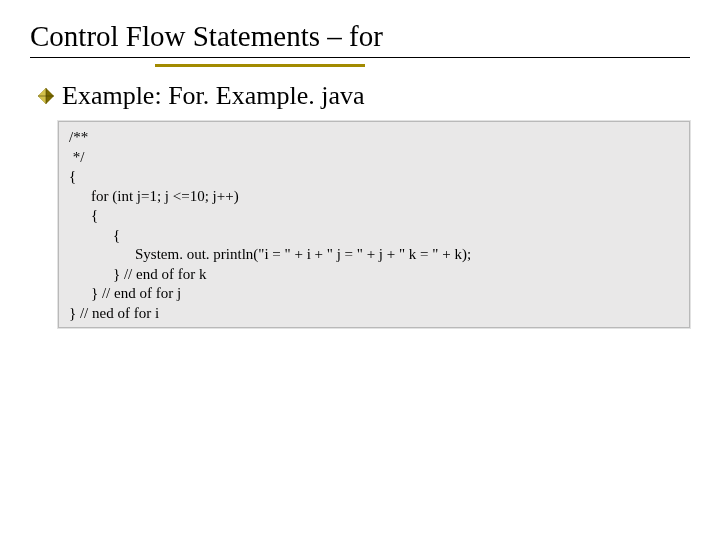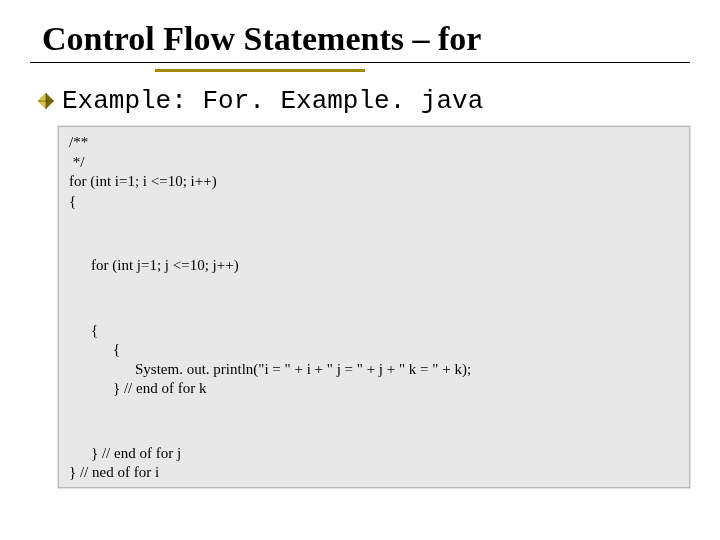--- a/index.html
+++ b/index.html
@@ -12,23 +12,23 @@
     color: #000;
   }
   .slide {
     position: relative;
     width: 720px;
     height: 540px;
     box-sizing: border-box;
     padding: 20px 30px 0 30px;
   }
   .title {
-    font-size: 34px;
-    font-weight: 700;
-    margin: 0 0 4px 12px;
+    font-size: 29px;
+    font-weight: 400;
+    margin: 0 0 4px 0;
   }
   .title-underline {
     border-top: 1px solid #000;
     height: 0;
   }
   .accent {
     width: 210px;
     height: 3px;
     background: #a28a00;
     margin: 6px 0 0 125px;
@@ -40,37 +40,36 @@
   }
   .bullet-icon {
     width: 16px;
     height: 16px;
     display: inline-block;
     margin-right: 8px;
     flex-shrink: 0;
   }
   .bullet-text {
     font-size: 26px;
-    font-family: Liberation Mono, monospace;
   }
   .code-box {
     margin: 4px 0 0 28px;
     width: 610px;
     background: #e9e8e8;
     border: 1px solid #b9b9b9;
     padding: 6px 10px 4px 10px;
     font-family: "Times New Roman", Times, serif;
     font-size: 15px;
     line-height: 1.3;
     box-shadow: 0 0 0 1px #e2e2e2;
   }
   .code-box div {
     white-space: pre;
   }
-  .ind1 { padding-left: 22px; margin-top: 45px; }
+  .ind1 { padding-left: 22px; }
   .ind2 { padding-left: 44px; }
   .ind3 { padding-left: 66px; }
 </style>
 </head>
 <body>
 
 <div class="slide">
   <h1 class="title">Control Flow Statements – for</h1>
   <div class="title-underline"></div>
   <div class="accent"></div>
@@ -83,21 +82,20 @@
         <line x1="0" y1="8" x2="16" y2="8" stroke="#4a4000" stroke-width="0.6"></line>
         <line x1="8" y1="0" x2="8" y2="16" stroke="#4a4000" stroke-width="0.6"></line>
       </svg>
     </span>
     <span class="bullet-text">Example: For. Example. java</span>
   </div>
 
   <div class="code-box">
     <div>/**</div>
     <div> */</div>
-    <div>for (int i=1; i &lt;=10; i++)</div>
     <div>{</div>
     <div class="ind1">for (int j=1; j &lt;=10; j++)</div>
     <div class="ind1">{</div>
     <div class="ind2">{</div>
     <div class="ind3">System. out. println("i = " + i + " j = " + j + " k = " + k);</div>
     <div class="ind2">} // end of for k</div>
     <div class="ind1">} // end of for j</div>
     <div>} // ned of for i</div>
   </div>
 </div>

